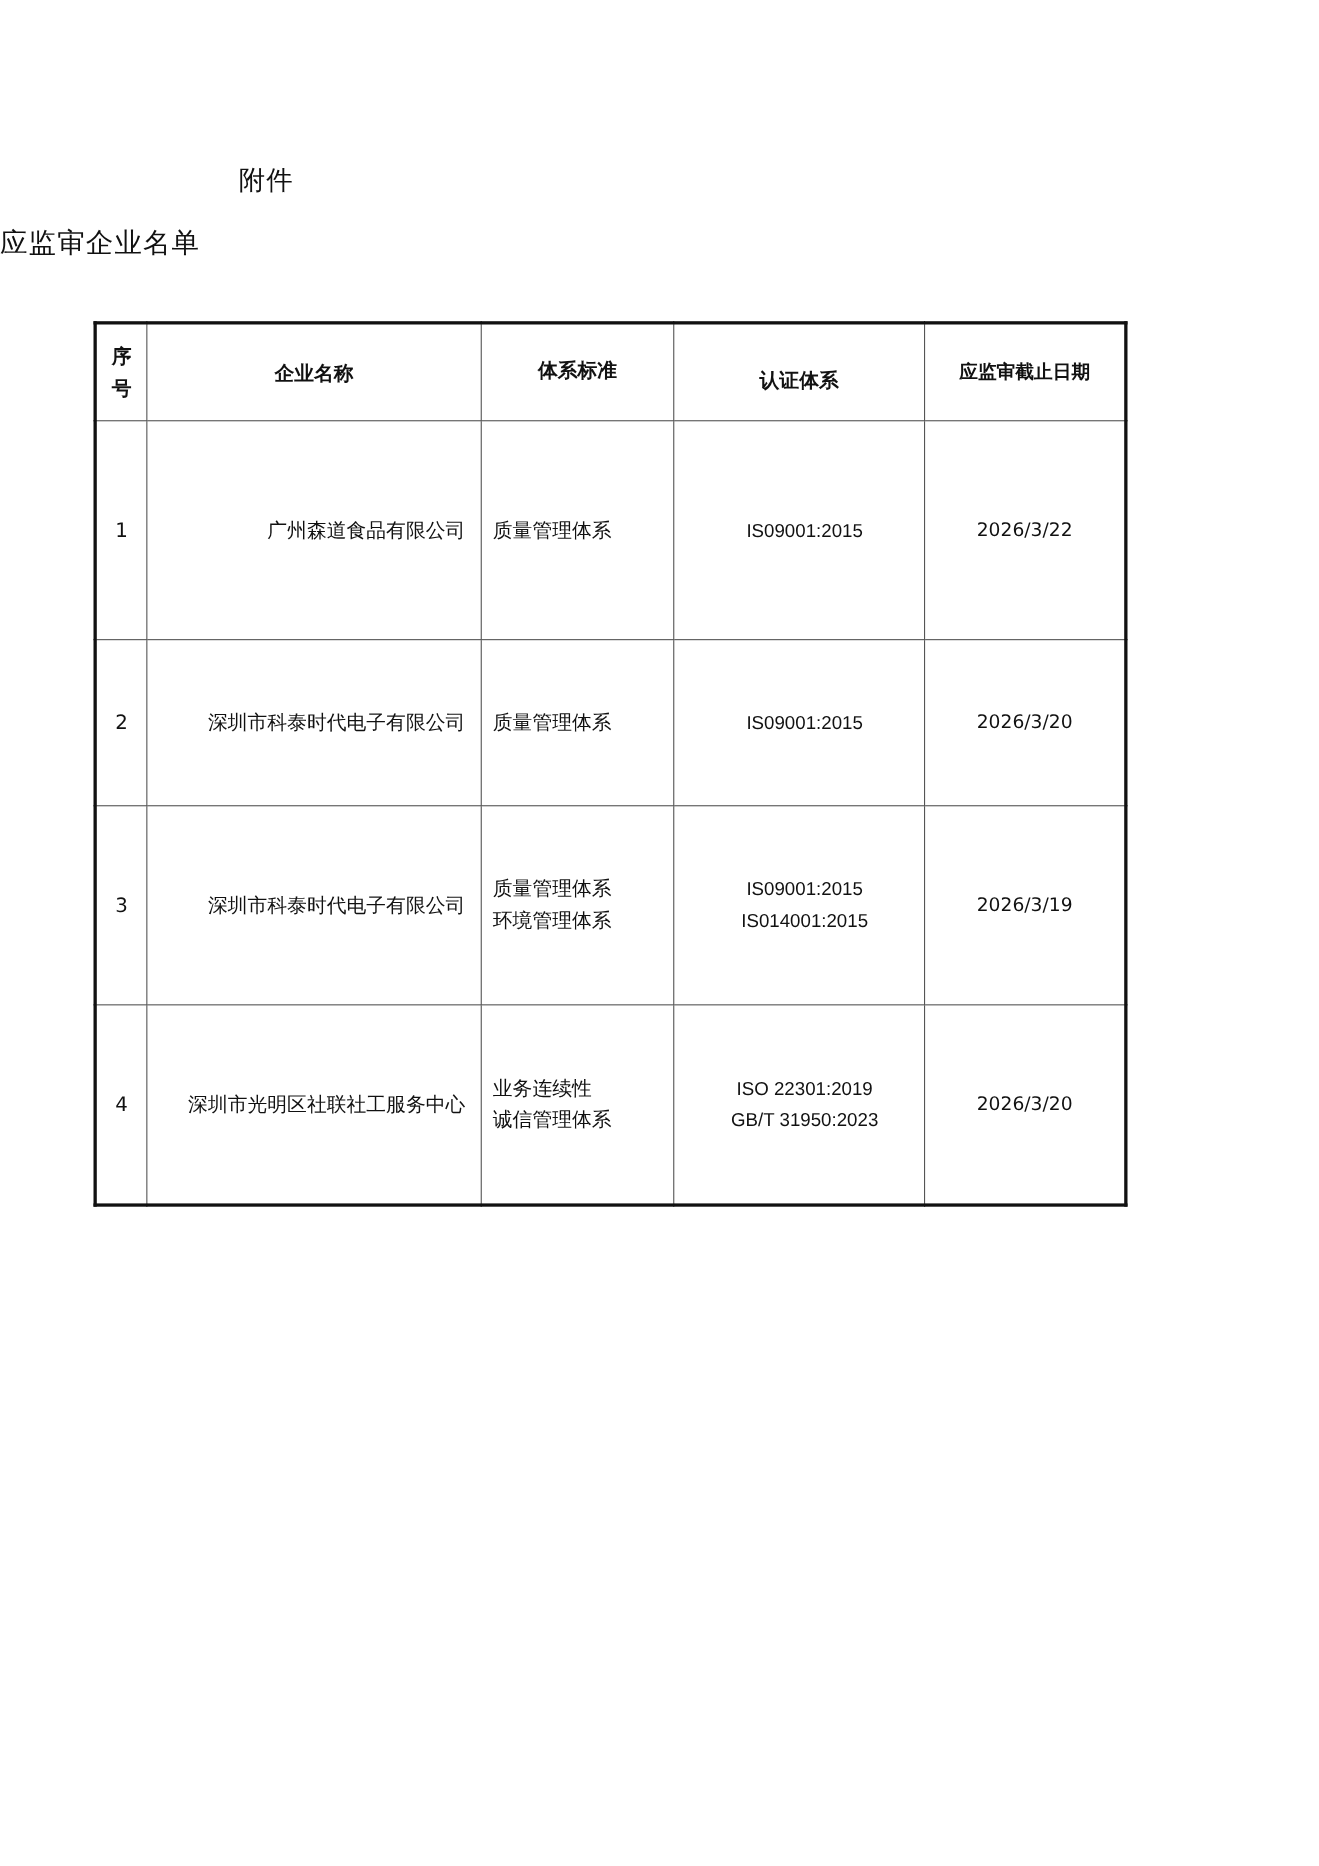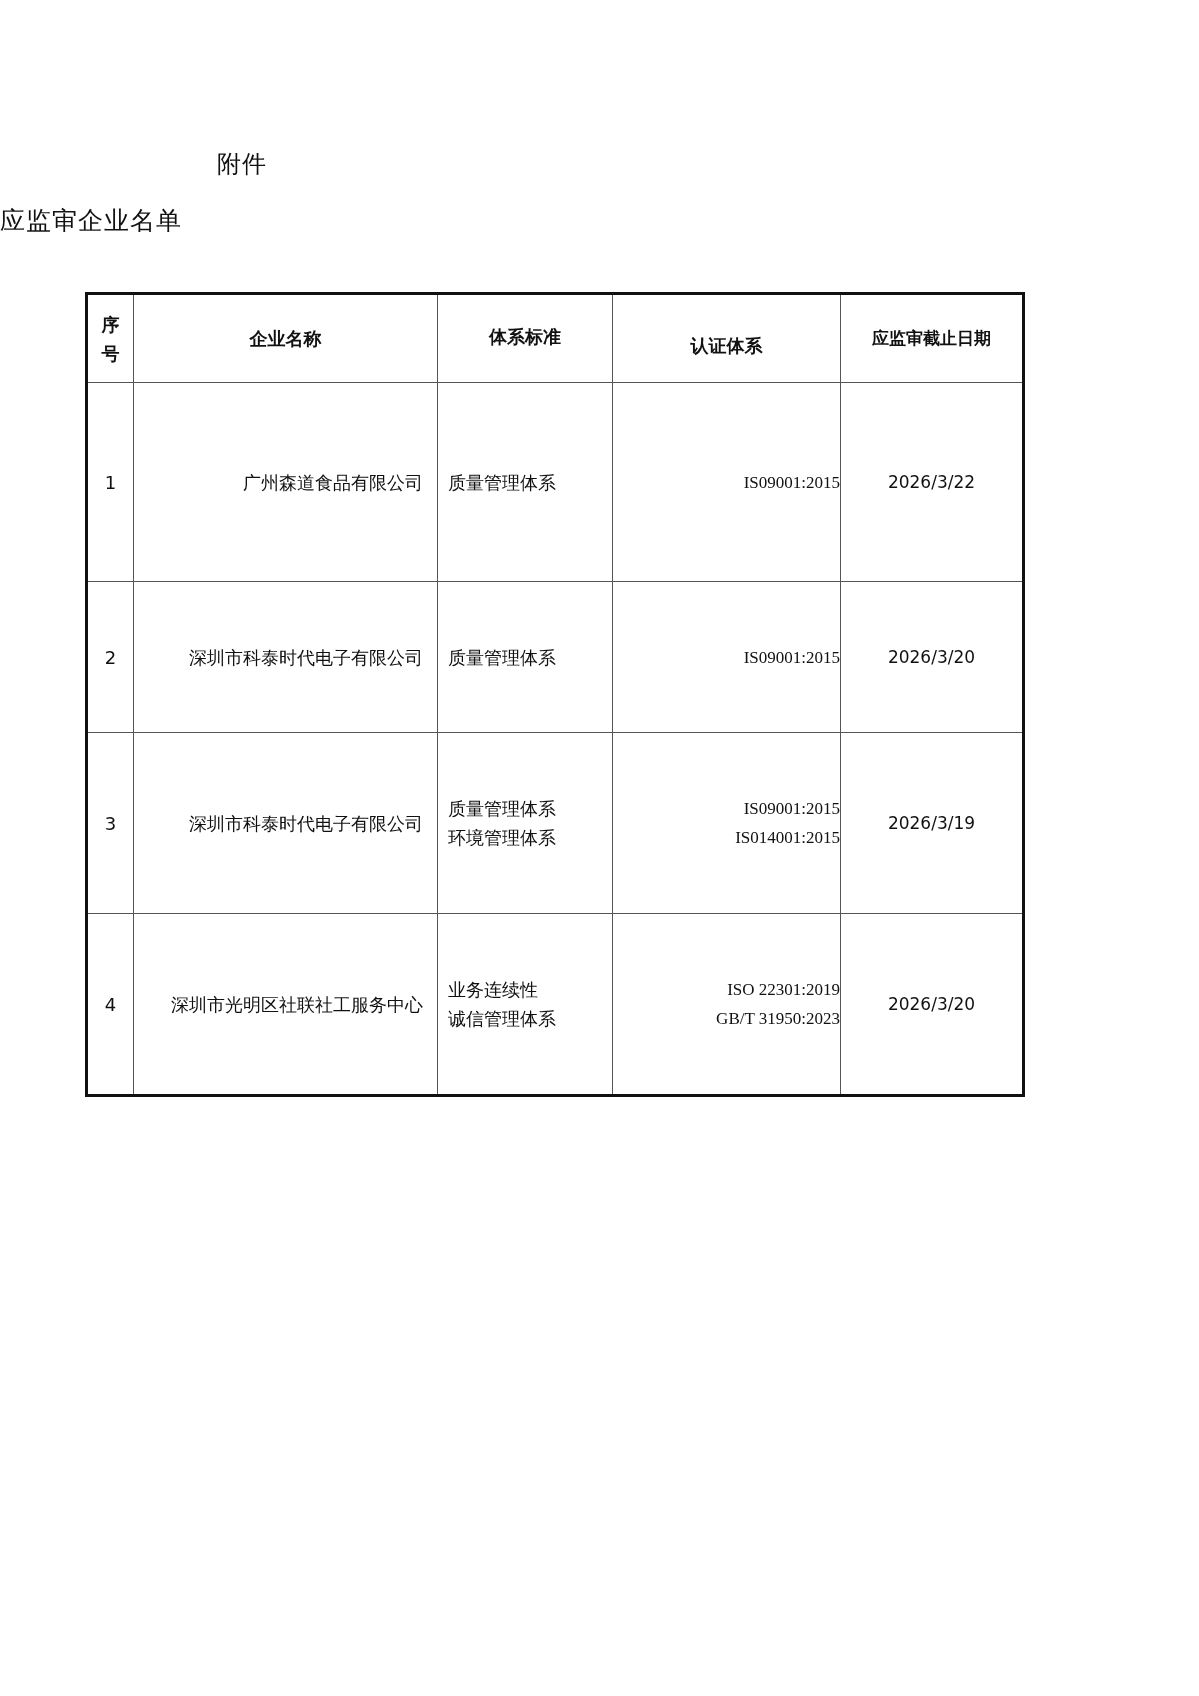--- a/index.html
+++ b/index.html
@@ -8,22 +8,22 @@
   .attach { position: absolute; left: 169px; top: 148px; font-size: 24px; letter-spacing: 1px; margin-left: 48px; }
   .title { position: absolute; left: 0; width: 1170px; top: 204px; text-align: left;
            font-size: 25px; letter-spacing: 1px; }
   table.list { position: absolute; left: 85px; top: 292px; width: 940px;
                border-collapse: collapse; border: 3px solid #111; table-layout: fixed; }
   table.list td, table.list th { border: 1px solid #555; padding: 0; font-size: 18px; vertical-align: middle; }
   table.list th { font-weight: bold; font-size: 18px; height: 73px; }
   .c-no { width: 45px; text-align: center; }
   .c-name { width: 303px; text-align: right; padding-left: 10px !important; }
   .c-sys { width: 174px; text-align: left; padding-left: 10px !important; }
-  .c-std { width: 227px; text-align: right; padding-left: 10px !important;
-           font-family: Liberation Serif, serif; font-size: 17px !important; }
+  .c-std { width: 227px; text-align: center; padding-left: 10px !important;
+           font-family: Liberation Sans, sans-serif; font-size: 17px !important; }
   .c-date { text-align: center; font-size: 17px !important; }
   th.c-name, th.c-sys, th.c-std { text-align: center; padding-left: 0 !important; }
   th.c-std { font-family: "DejaVu Sans", sans-serif; font-size: 18px !important; padding-top: 14px !important; }
   th.c-no { line-height: 26px; }
   th.c-sys { padding-bottom: 4px !important; }
   .line { display: block; line-height: 29px; }
   tr.r1 td { height: 198px; }
   tr.r2 td { height: 150px; }
   tr.r3 td { height: 180px; }
   tr.r4 td { height: 180px; }

